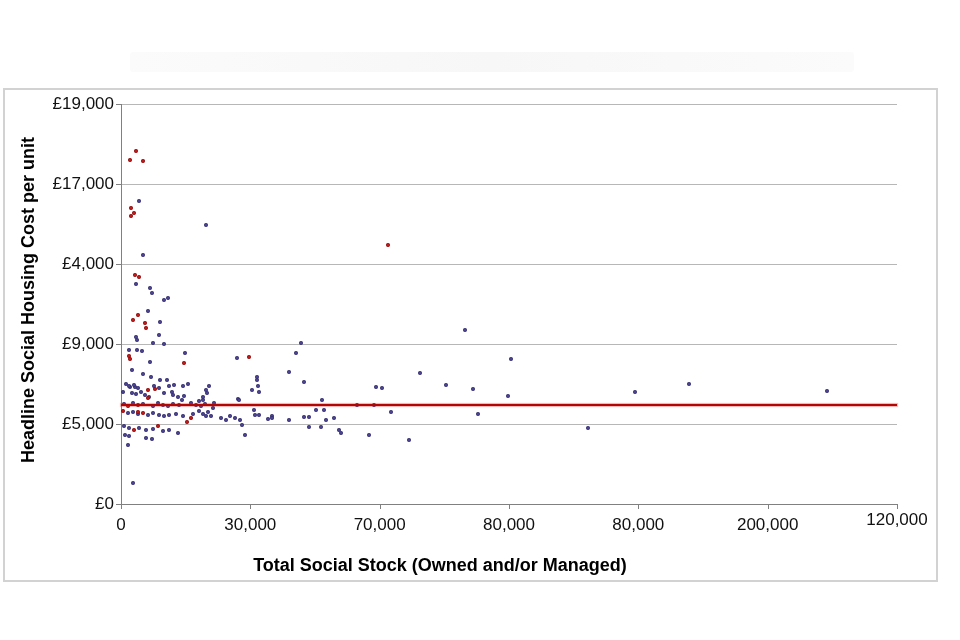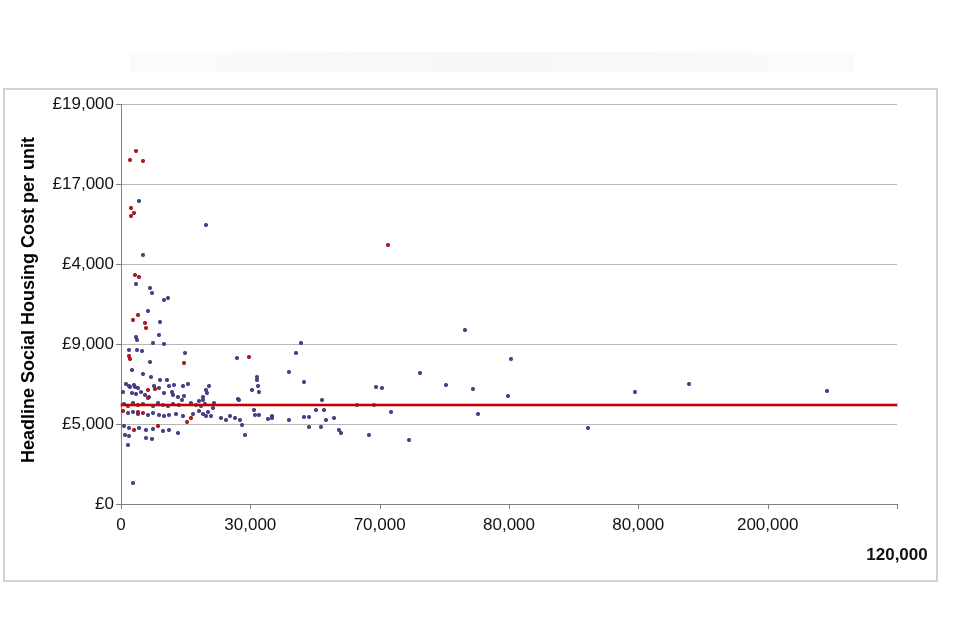--- a/index.html
+++ b/index.html
@@ -57,21 +57,21 @@
       <div class="x-tick-label" style="left: 202.333px; top: 515px;">30,000</div>
       <div class="tick" style="left: 379.667px; top: 504px; width: 1px; height: 5px;"></div>
       <div class="x-tick-label" style="left: 331.667px; top: 515px;">70,000</div>
       <div class="tick" style="left: 509px; top: 504px; width: 1px; height: 5px;"></div>
       <div class="x-tick-label" style="left: 461px; top: 515px;">80,000</div>
       <div class="tick" style="left: 638.333px; top: 504px; width: 1px; height: 5px;"></div>
       <div class="x-tick-label" style="left: 590.333px; top: 515px;">80,000</div>
       <div class="tick" style="left: 767.667px; top: 504px; width: 1px; height: 5px;"></div>
       <div class="x-tick-label" style="left: 719.667px; top: 515px;">200,000</div>
       <div class="tick" style="left: 897px; top: 504px; width: 1px; height: 5px;"></div>
-      <div class="x-tick-label" style="left: 849px; top: 545px; font-weight: bold;">120,000</div>
+      <div class="x-tick-label" style="left: 849px; top: 510px;">120,000</div>
       <div class="dot s0" style="left: 136.913px; top: 199.067px;"></div>
       <div class="dot s0" style="left: 203.713px; top: 223.067px;"></div>
       <div class="dot s0" style="left: 140.987px; top: 252.933px;"></div>
       <div class="dot s0" style="left: 133.938px; top: 282px;"></div>
       <div class="dot s0" style="left: 147.841px; top: 286px;"></div>
       <div class="dot s0" style="left: 165.754px; top: 296px;"></div>
       <div class="dot s0" style="left: 149.846px; top: 291.067px;"></div>
       <div class="dot s0" style="left: 161.777px; top: 298px;"></div>
       <div class="dot s0" style="left: 145.837px; top: 308.933px;"></div>
       <div class="dot s0" style="left: 157.8px; top: 320px;"></div>
@@ -245,13 +245,14 @@
       <div class="dot s1" style="left: 120.94px; top: 408.667px;"></div>
       <div class="dot s1" style="left: 140.987px; top: 411.333px;"></div>
       <div class="dot s1" style="left: 135.813px; top: 410px;"></div>
       <div class="dot s1" style="left: 188.84px; top: 416px;"></div>
       <div class="dot s1" style="left: 184.96px; top: 420px;"></div>
       <div class="dot s1" style="left: 155.86px; top: 424px;"></div>
       <div class="dot s1" style="left: 131.933px; top: 428px;"></div>
       <div class="ref-line" style="left: 121px; top: 404.333px; width: 776px;"></div>
     </div>
   <div class="y-axis-title">Headline Social Housing Cost per unit</div>
+  <div class="x-axis-title">Total Social Stock (Owned and/or Managed)</div>
 </div>
 
 </body></html>

